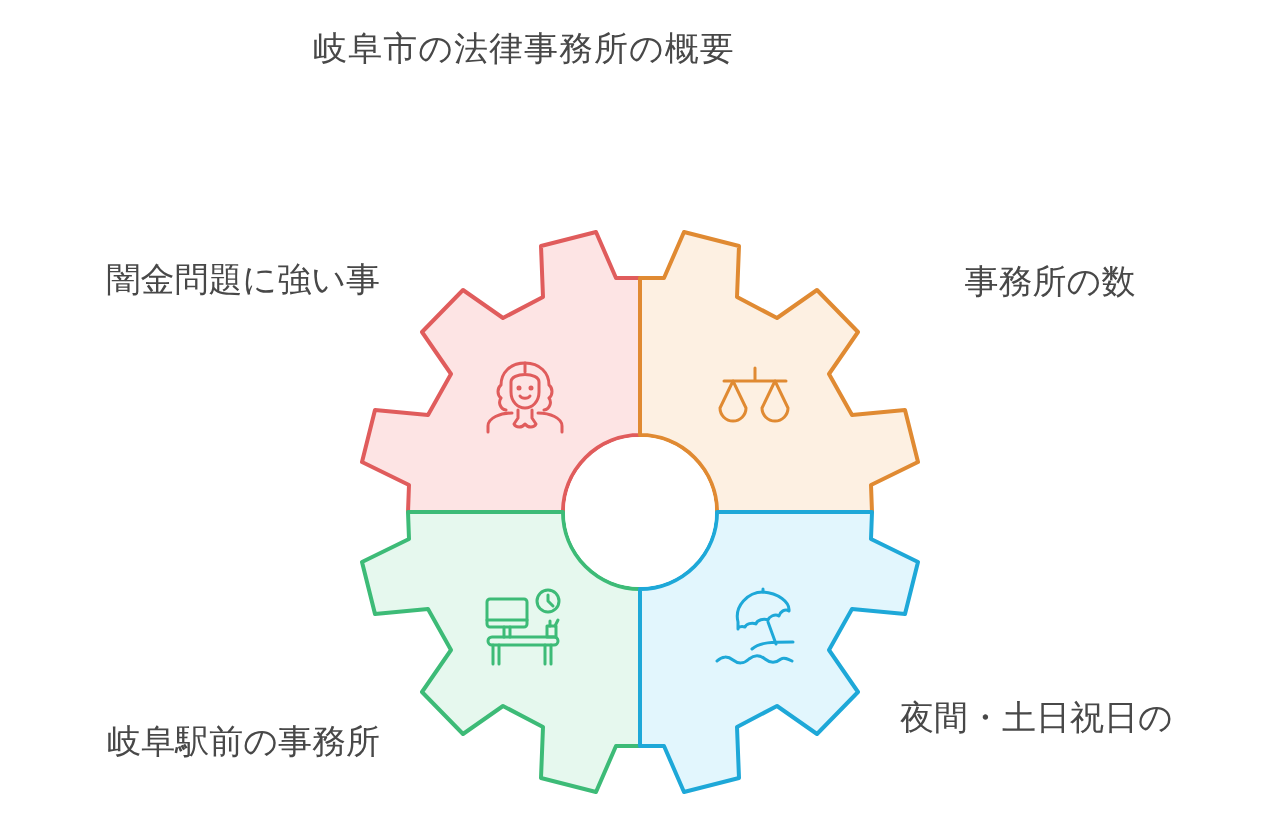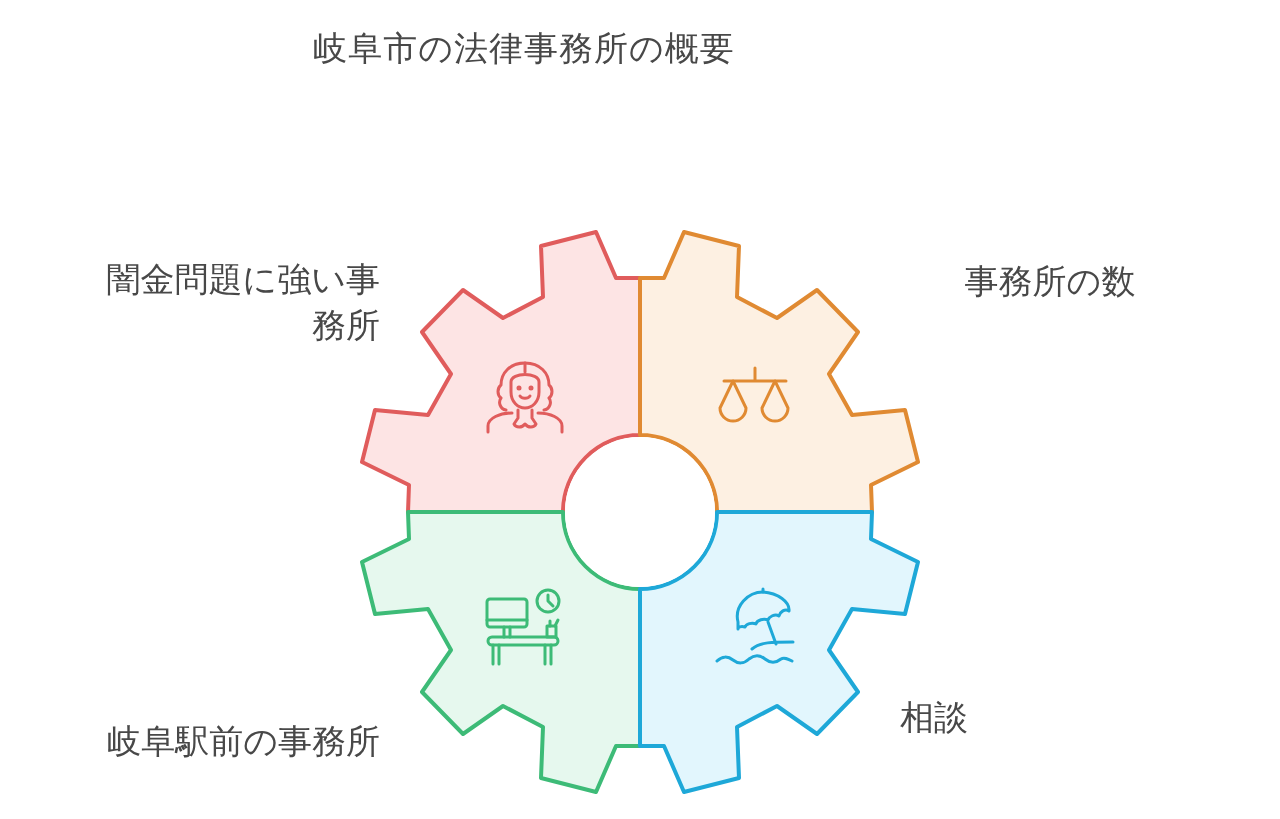--- a/index.html
+++ b/index.html
@@ -14,26 +14,25 @@
   .label-br { left: 900px; top: 694px; width: 340px; text-align: left; }
   svg.gear { position: absolute; left: 0; top: 0; }
 </style>
 </head>
 <body>
 
 <div class="title">岐阜市の法律事務所の概要</div>
 
 <div class="label label-tl">
   <div>闇金問題に強い事</div>
-  <div>務所</div>
 </div>
 <div class="label label-tr">事務所の数</div>
 <div class="label label-bl">岐阜駅前の事務所</div>
 <div class="label label-br">
-  <div>相談</div>
+  <div>夜間・土日祝日の</div>
 </div>
 
 <svg class="gear" width="1280" height="819" viewBox="0 0 1280 819">
 
   <g>
     <path d="M640,278 L616,278 L596,232 L541,246 L543,297 L503,318 L463,290 L422,332 L451,374 L428,415 L375,410 L362,462 L409,485 L408,512 L563,512 A77,77 0 0 1 640,435 Z" fill="#fde4e4" stroke="#e05c5c" stroke-width="4" stroke-linejoin="round"></path>
   </g>
 
   <g>
     <path d="M640,278 L664,278 L684,232 L739,246 L737,297 L777,318 L817,290 L858,332 L829,374 L852,415 L905,410 L918,462 L871,485 L872,512 L717,512 A77,77 0 0 0 640,435 Z" fill="#fdf0e2" stroke="#e08a32" stroke-width="4" stroke-linejoin="round"></path>

